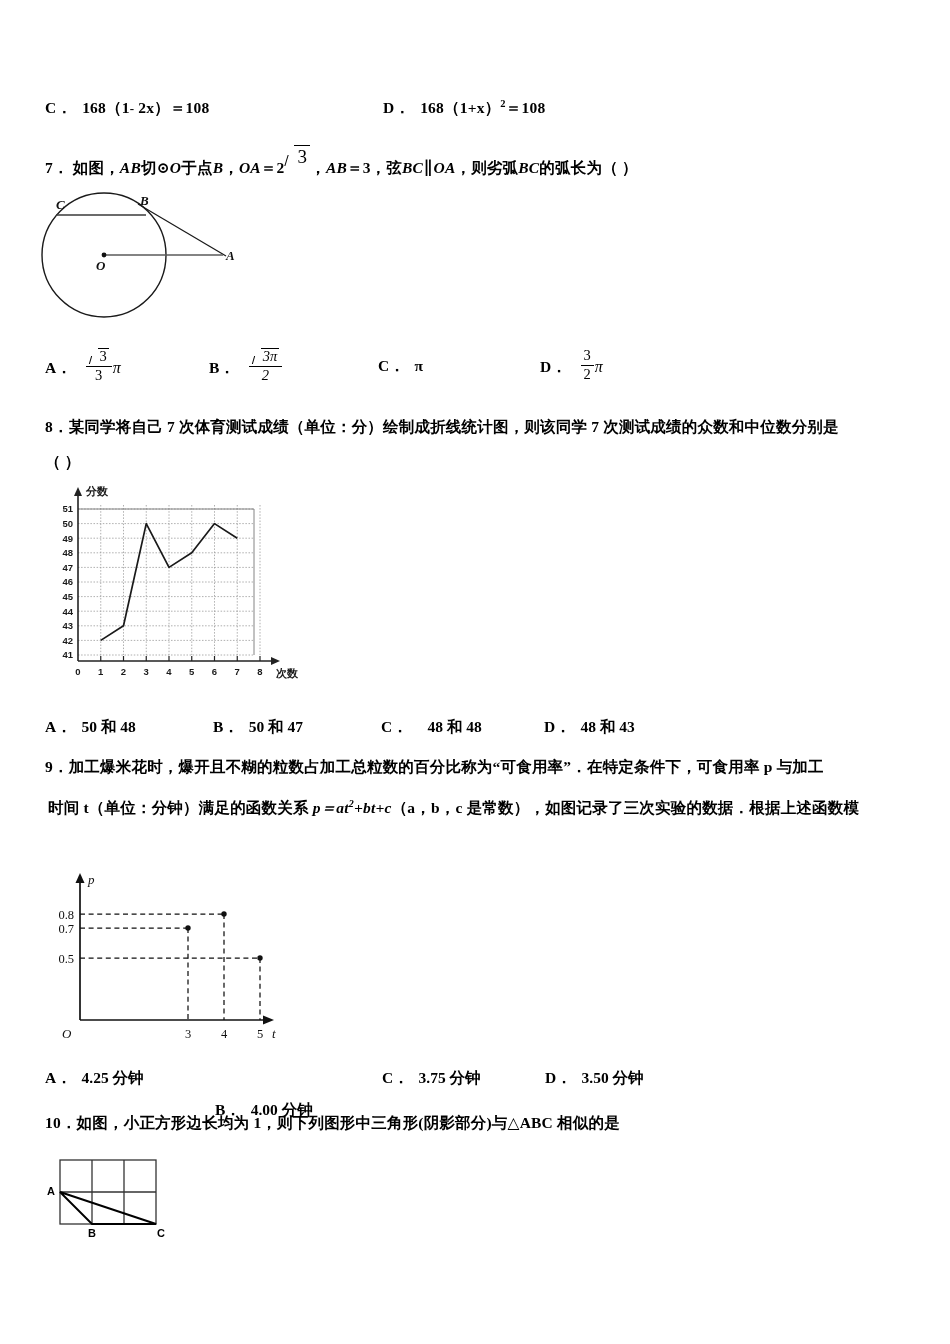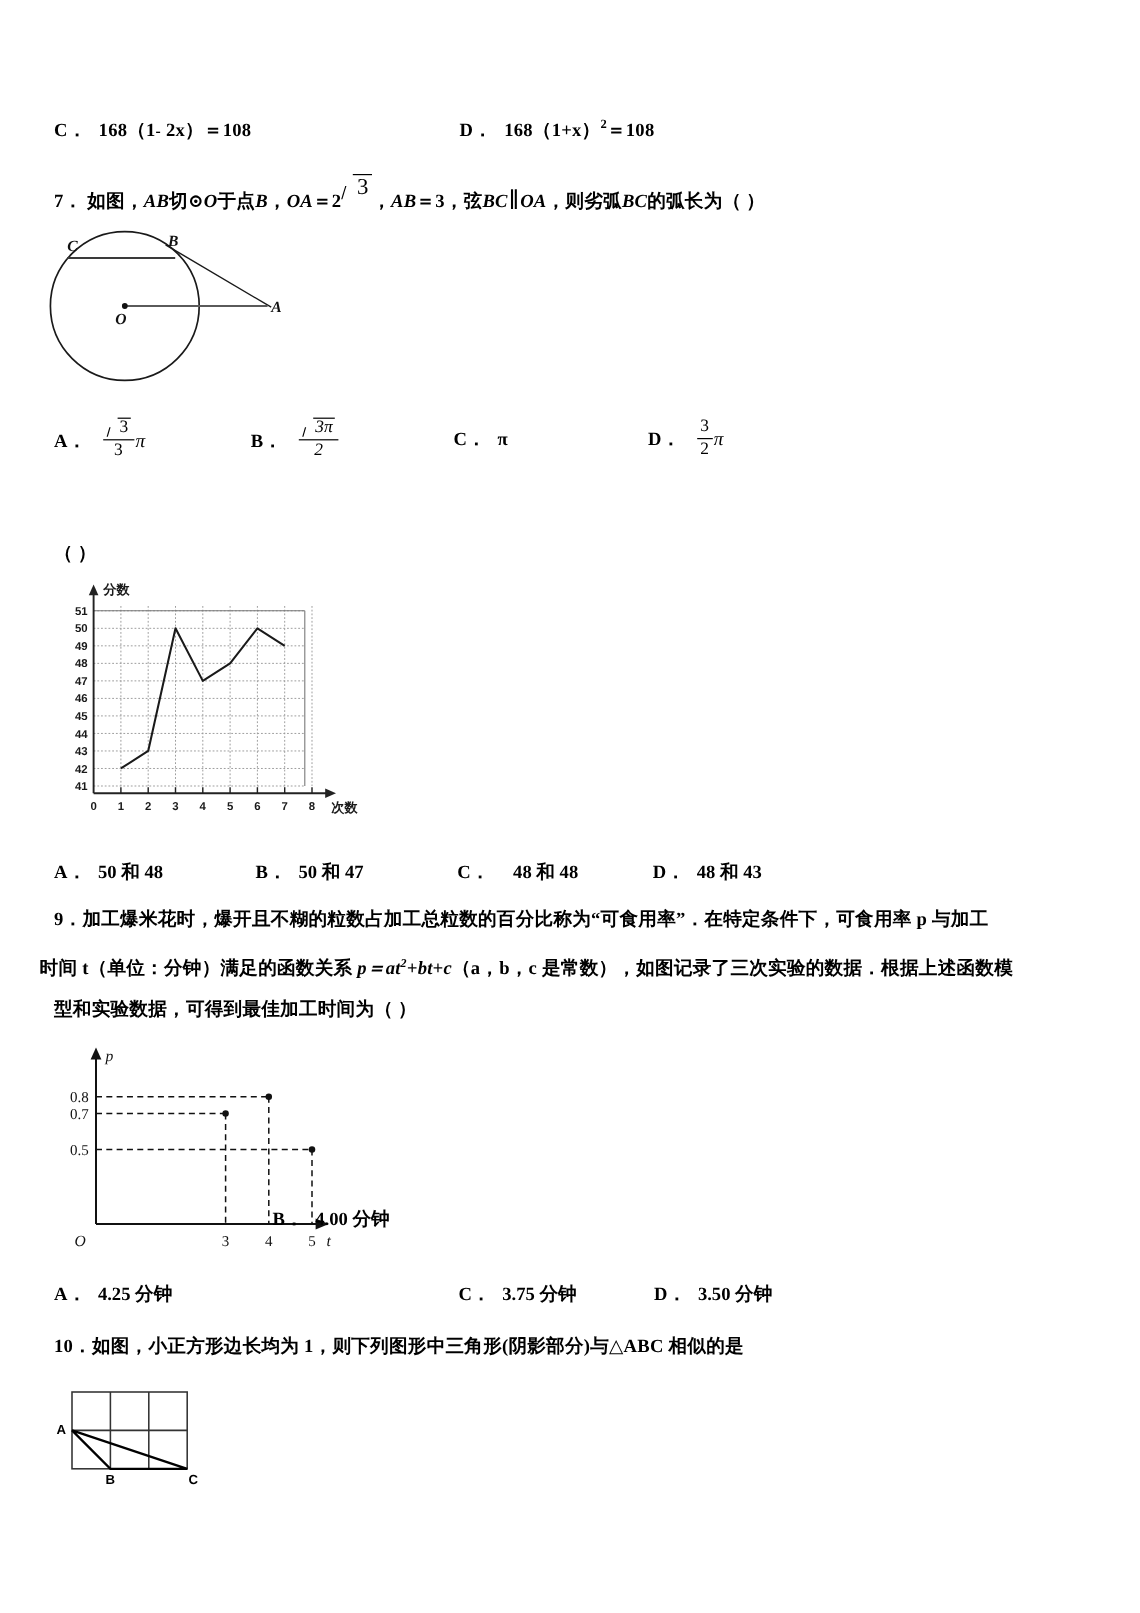--- a/index.html
+++ b/index.html
@@ -210,20 +210,23 @@
     <span style="margin-left:6px;">π</span>
   </div>
   <div class="opt" style="left:540px; top:348px;">
     <span>D．</span>
     <span class="frac" style="margin-left:10px;">
       <span class="num">3</span>
       <span class="den">2</span>
     </span><span class="piChar">π</span>
   </div>
 
+  <div class="qtext" style="left:45px; top:412px; width:880px;">
+    <span>8．</span><span>某同学将自己 7 次体育测试成绩（单位：分）绘制成折线统计图，则该同学 7 次测试成绩的众数和中位数分别是</span>
+  </div>
   <div class="qtext" style="left:45px; top:447px;">（    ）</div>
 
   <div class="figure" style="left:48px; top:483px;">
     <svg id="chart8" width="235" height="215" viewBox="0 0 235 215">
         <line x1="30" y1="172" x2="206" y2="172" stroke="#9a9a9a" stroke-width="0.8" stroke-dasharray="1.5,1.6"></line>
         <text x="25" y="175.4" text-anchor="end" class="axis-num">41</text>
         <line x1="30" y1="157.4" x2="206" y2="157.4" stroke="#9a9a9a" stroke-width="0.8" stroke-dasharray="1.5,1.6"></line>
         <text x="25" y="160.8" text-anchor="end" class="axis-num">42</text>
         <line x1="30" y1="142.8" x2="206" y2="142.8" stroke="#9a9a9a" stroke-width="0.8" stroke-dasharray="1.5,1.6"></line>
         <text x="25" y="146.20000000000002" text-anchor="end" class="axis-num">43</text>
@@ -293,24 +296,23 @@
     <span style="margin-left:16px;">48 和 48</span>
   </div>
   <div class="opt" style="left:544px; top:717px;">
     <span>D．</span>
     <span style="margin-left:6px;">48 和 43</span>
   </div>
 
   <div class="qtext" style="left:45px; top:752px; width:890px;">
     <span>9．</span><span>加工爆米花时，爆开且不糊的粒数占加工总粒数的百分比称为“可食用率”．在特定条件下，可食用率 p 与加工</span>
   </div>
-  <div class="qtext" style="left:33px; top:793px; width:890px;">
+  <div class="qtext" style="left:48px; top:793px; width:890px;">
     <span>时间 t（单位：分钟）满足的函数关系 </span><span class="ital">p＝at</span><span class="sup ital">2</span><span class="ital">+bt+c</span><span>（a，b，c 是常数），如图记录了三次实验的数据．根据上述函数模</span>
   </div>
-  <div class="qtext" style="left:45px; top:827px;">型和实验数据，可得到最佳加工时间为（      ）</div>
 
   <div class="figure" style="left:50px; top:862px;">
     <svg id="chart9" width="250" height="188" viewBox="0 0 250 188">
         <line x1="30" y1="158" x2="30" y2="18" stroke="#111" stroke-width="1.7"></line>
         <polygon points="30,11 25.5,21 34.5,21" fill="#111"></polygon>
         <line x1="30" y1="158" x2="216" y2="158" stroke="#111" stroke-width="1.7"></line>
         <polygon points="224,158 213,153.5 213,162.5" fill="#111"></polygon>
         <line x1="30" y1="66" x2="138" y2="66" stroke="#111" stroke-width="1.25" stroke-dasharray="5,3.6"></line>
         <line x1="138" y1="66" x2="138" y2="158" stroke="#111" stroke-width="1.25" stroke-dasharray="5,3.6"></line>
         <circle cx="138" cy="66" r="2.7" fill="#111"></circle>
@@ -329,21 +331,21 @@
         <text x="38" y="22" class="p9-ax">p</text>
         <text x="222" y="176" class="p9-ax">t</text>
         <text x="12" y="176" class="p9-ax">O</text>
       </svg>
   </div>
 
   <div class="opt" style="left:45px; top:1068px;">
     <span>A．</span>
     <span style="margin-left:6px;">4.25 分钟</span>
   </div>
-  <div class="opt" style="left:215px; top:1006px;margin-left:12px;">
+  <div class="opt" style="left:215px; top:1100px;">
     <span>B．</span>
     <span style="margin-left:6px;">4.00 分钟</span>
   </div>
   <div class="opt" style="left:382px; top:1068px;">
     <span>C．</span>
     <span style="margin-left:6px;">3.75 分钟</span>
   </div>
   <div class="opt" style="left:545px; top:1068px;">
     <span>D．</span>
     <span style="margin-left:6px;">3.50 分钟</span>

